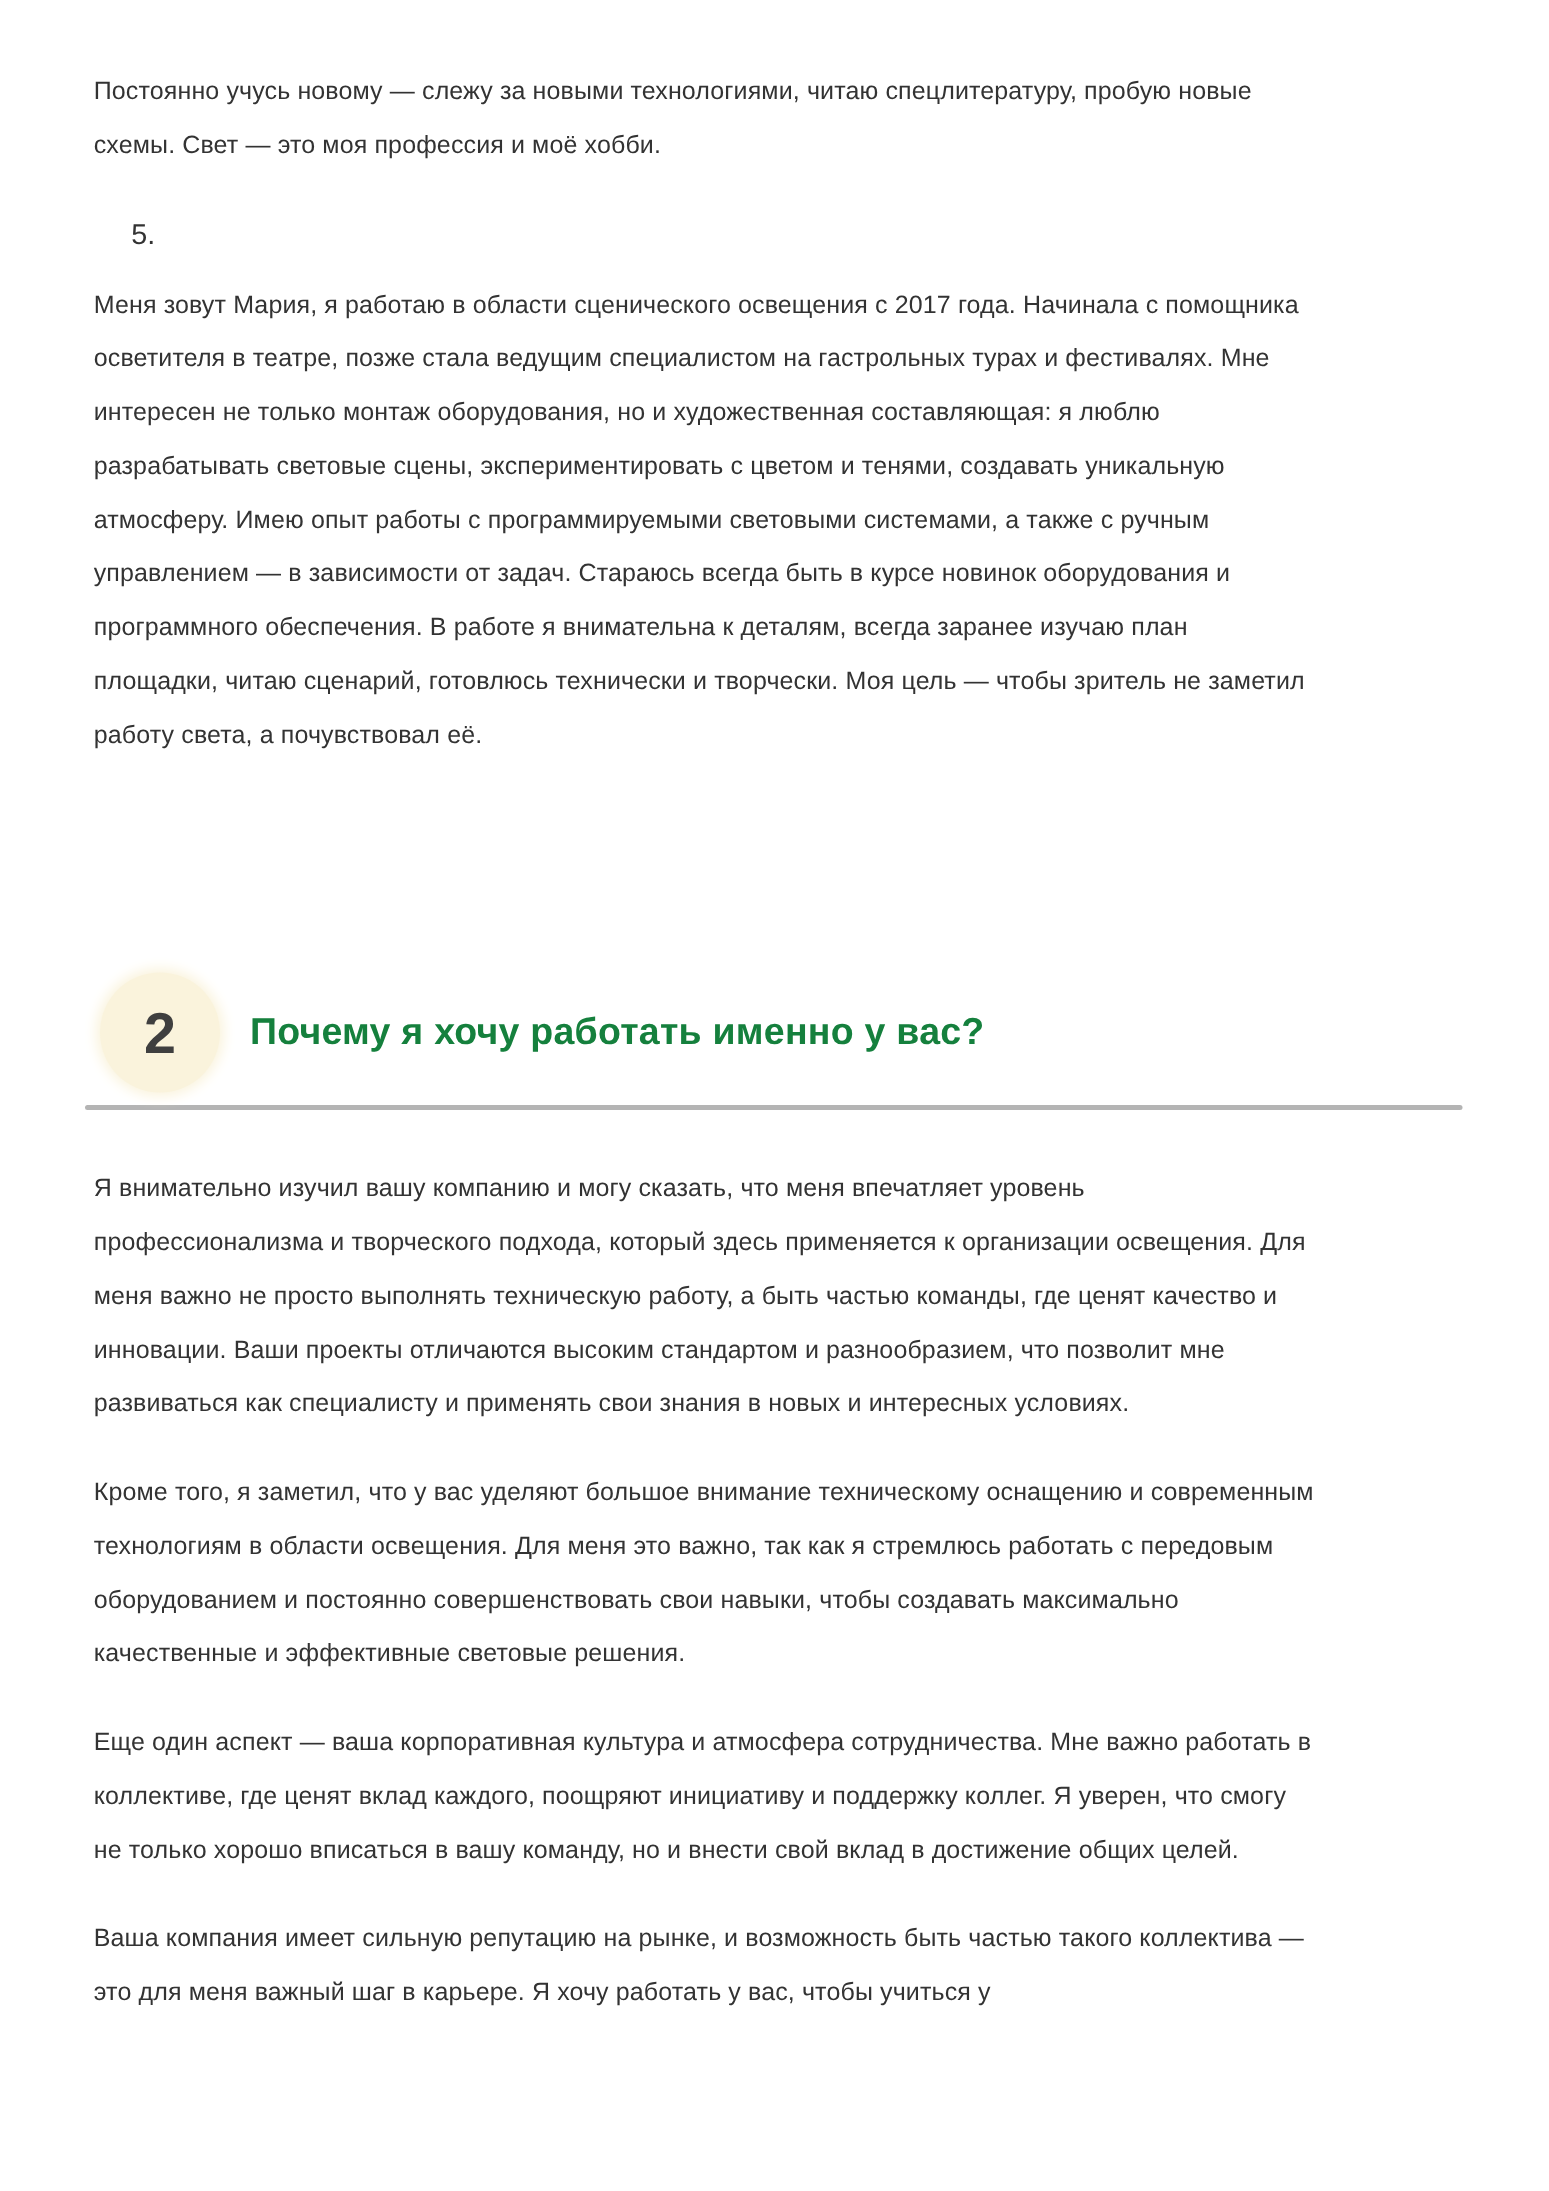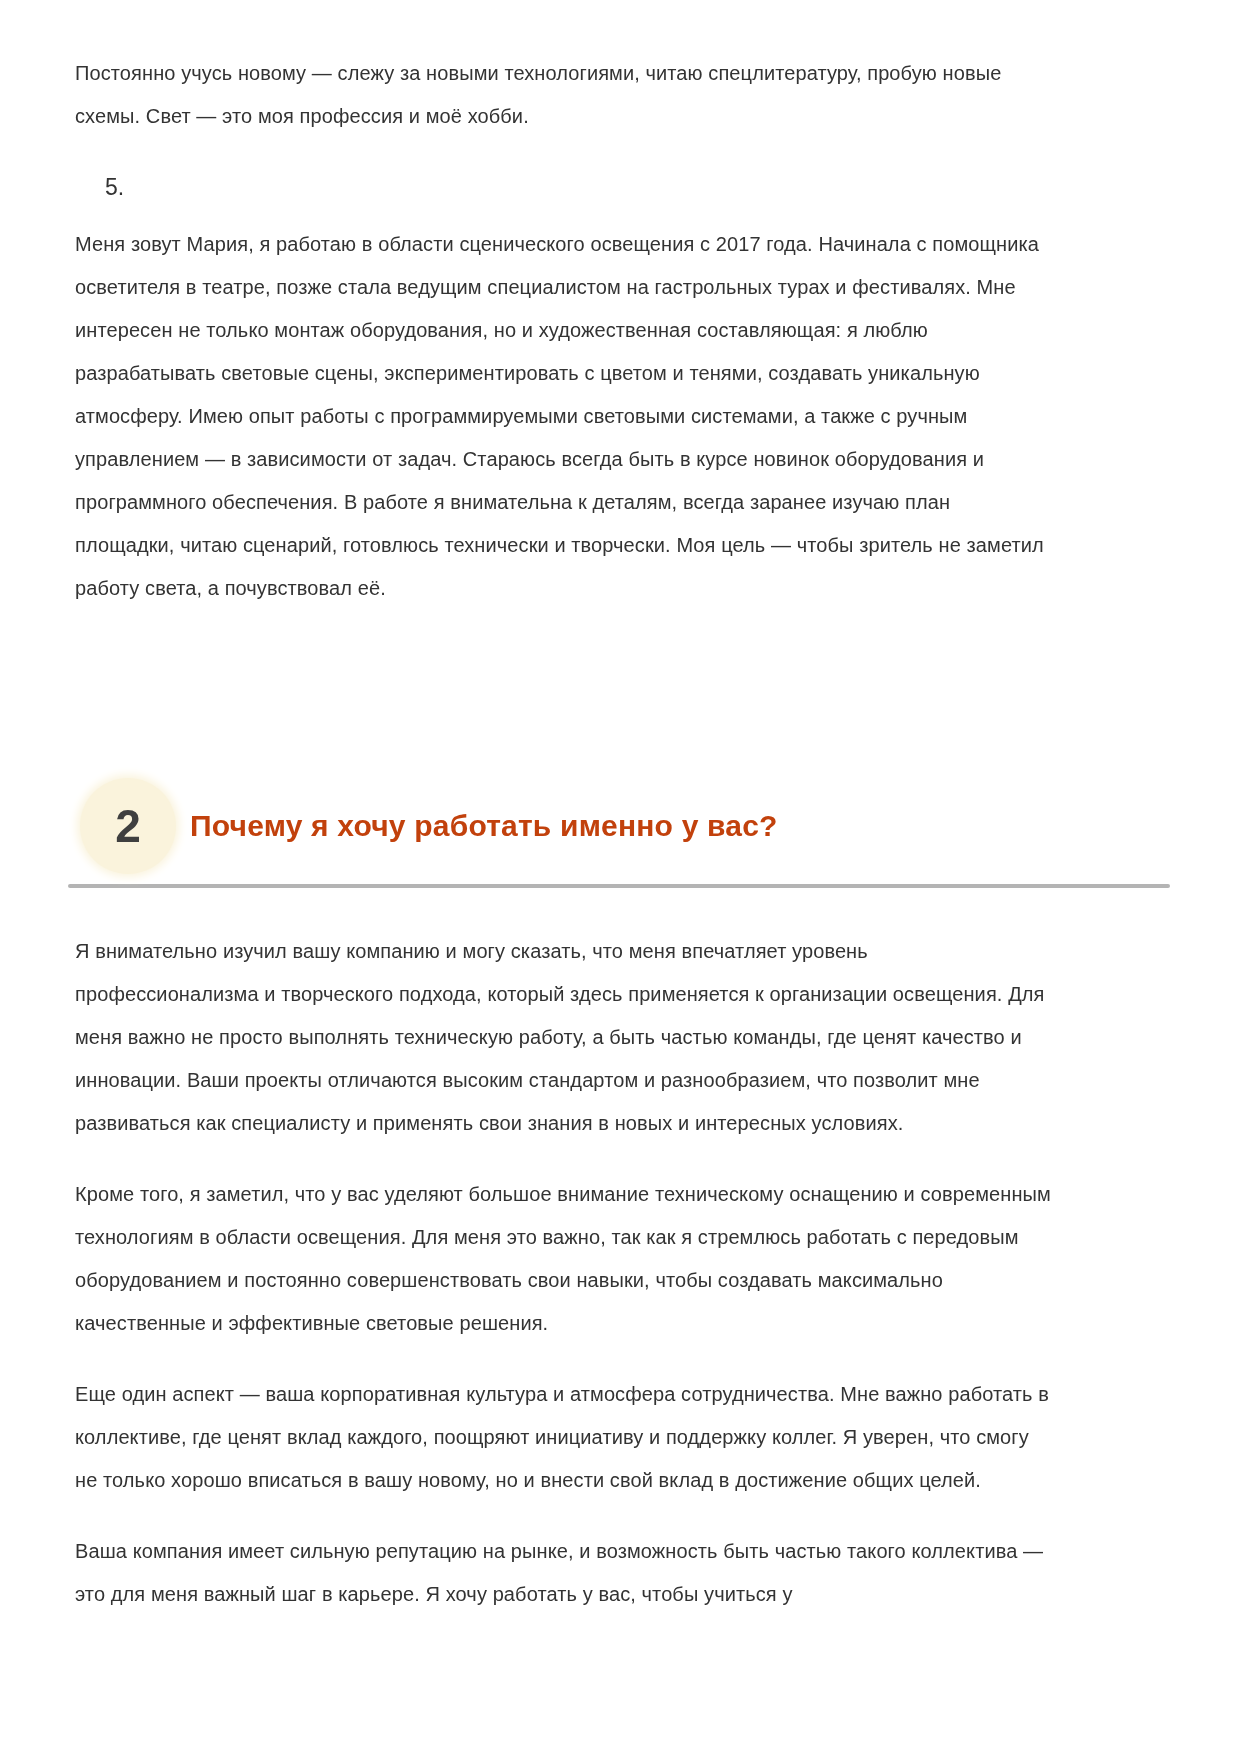--- a/index.html
+++ b/index.html
@@ -52,25 +52,25 @@
     box-shadow: 0 0 10px 3px #faf3dc;
     display: flex;
     align-items: center;
     justify-content: center;
     font-size: 46px;
     font-weight: bold;
     color: #3f3f3f;
     flex: 0 0 auto;
   }
   .section-title {
-    margin-left: 14px;
+    margin-left: 24px;
     font-size: 30px;
     line-height: 38px;
     font-weight: bold;
-    color: #c2410c;
+    color: #15803d;
     letter-spacing: 0.2px;
   }
   .section-divider {
     margin-top: 10px;
     height: 4px;
     width: 100%;
     background: #b4b4b4;
     border-radius: 2px;
   }
 </style>
@@ -90,17 +90,17 @@
       <div class="section-badge">2</div>
       <h2 class="section-title">Почему я хочу работать именно у вас?</h2>
     </div>
     <div class="section-divider"></div>
   </div>
 
   <p class="body-text">Я внимательно изучил вашу компанию и могу сказать, что меня впечатляет уровень профессионализма и творческого подхода, который здесь применяется к организации освещения. Для меня важно не просто выполнять техническую работу, а быть частью команды, где ценят качество и инновации. Ваши проекты отличаются высоким стандартом и разнообразием, что позволит мне развиваться как специалисту и применять свои знания в новых и интересных условиях.</p>
 
   <p class="body-text">Кроме того, я заметил, что у вас уделяют большое внимание техническому оснащению и современным технологиям в области освещения. Для меня это важно, так как я стремлюсь работать с передовым оборудованием и постоянно совершенствовать свои навыки, чтобы создавать максимально качественные и эффективные световые решения.</p>
 
-  <p class="body-text">Еще один аспект — ваша корпоративная культура и атмосфера сотрудничества. Мне важно работать в коллективе, где ценят вклад каждого, поощряют инициативу и поддержку коллег. Я уверен, что смогу не только хорошо вписаться в вашу новому, но и внести свой вклад в достижение общих целей.</p>
+  <p class="body-text">Еще один аспект — ваша корпоративная культура и атмосфера сотрудничества. Мне важно работать в коллективе, где ценят вклад каждого, поощряют инициативу и поддержку коллег. Я уверен, что смогу не только хорошо вписаться в вашу команду, но и внести свой вклад в достижение общих целей.</p>
 
   <p class="body-text">Ваша компания имеет сильную репутацию на рынке, и возможность быть частью такого коллектива — это для меня важный шаг в карьере. Я хочу работать у вас, чтобы учиться у</p>
 
 </div>
 
 </body></html>

